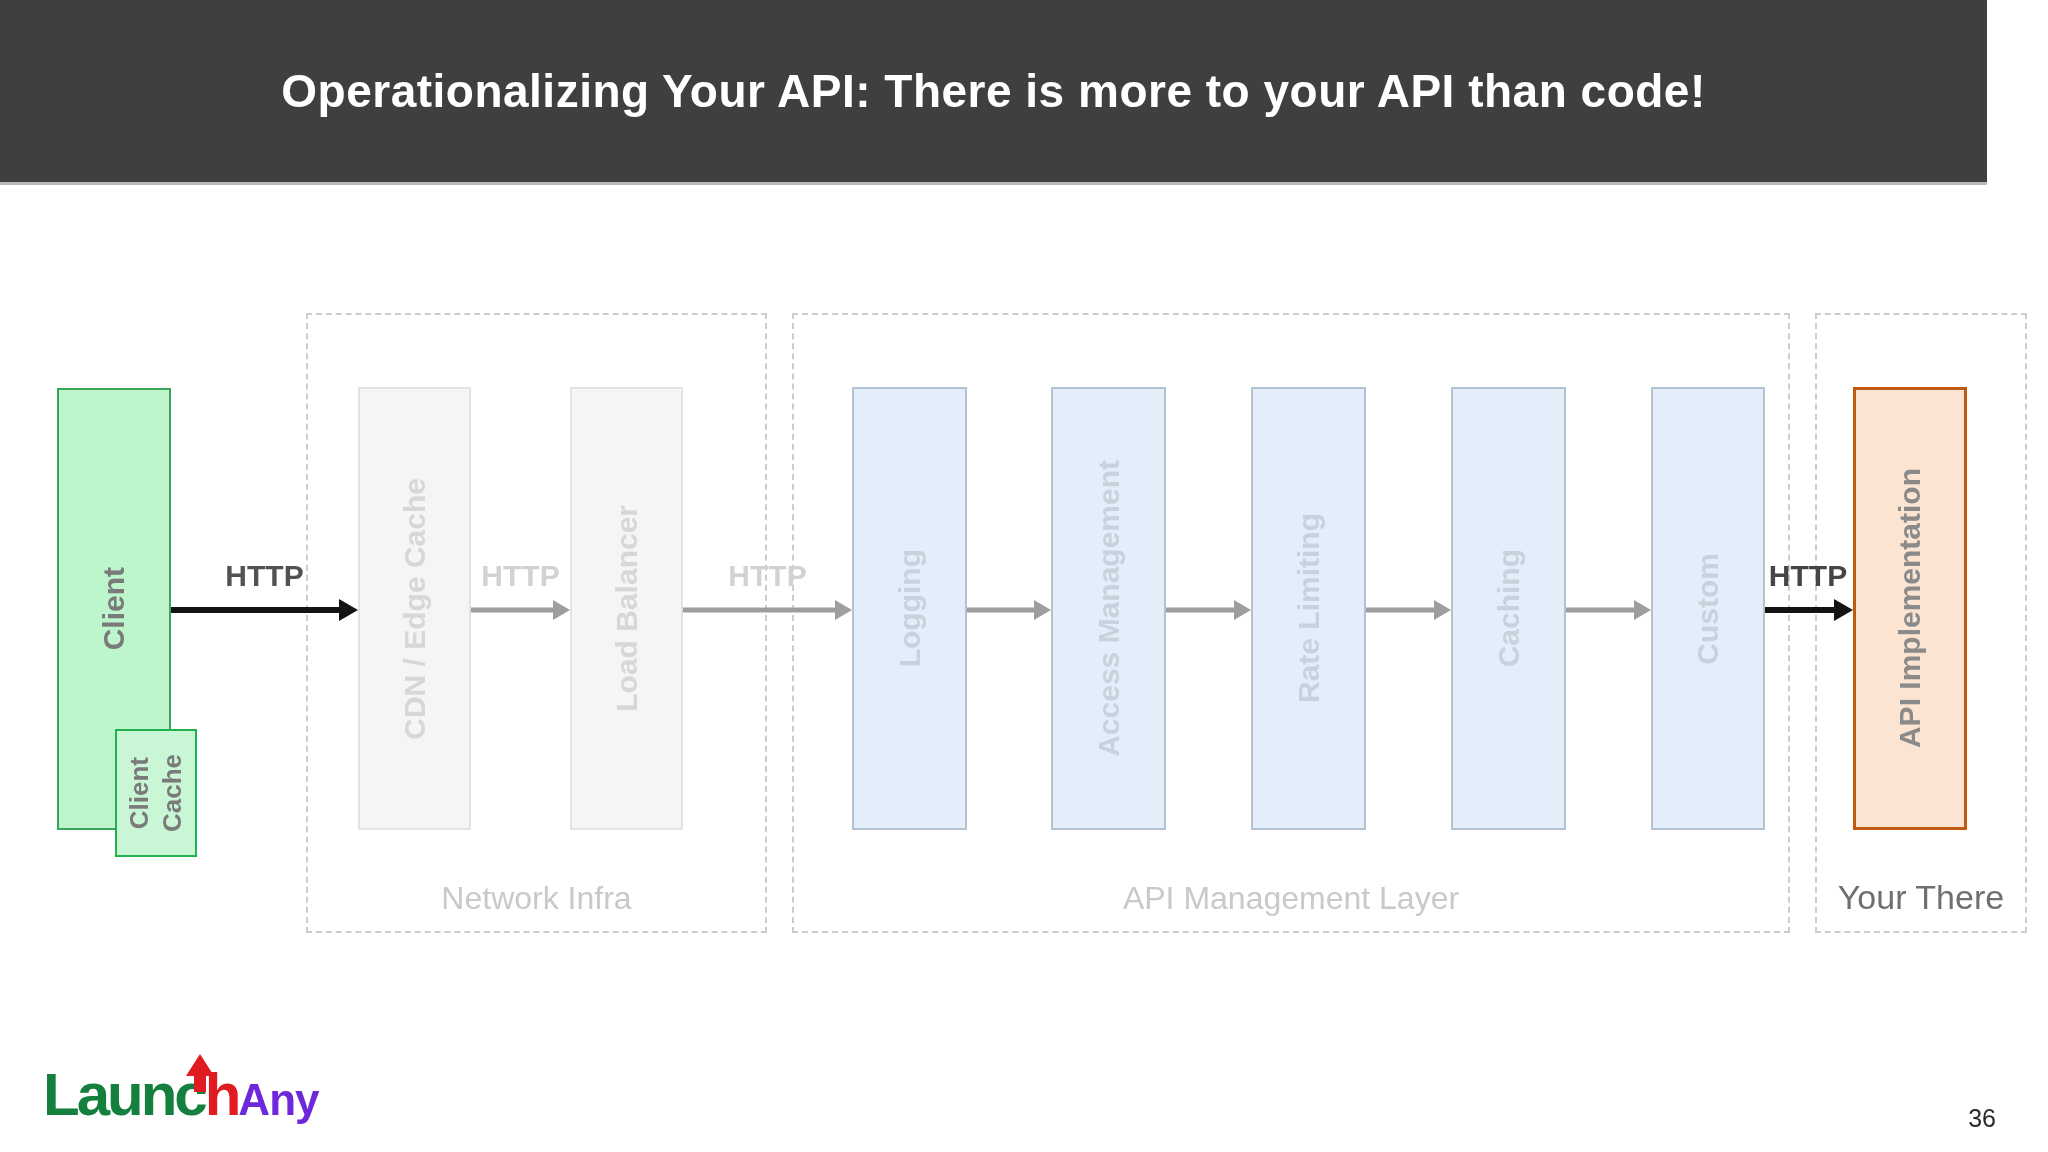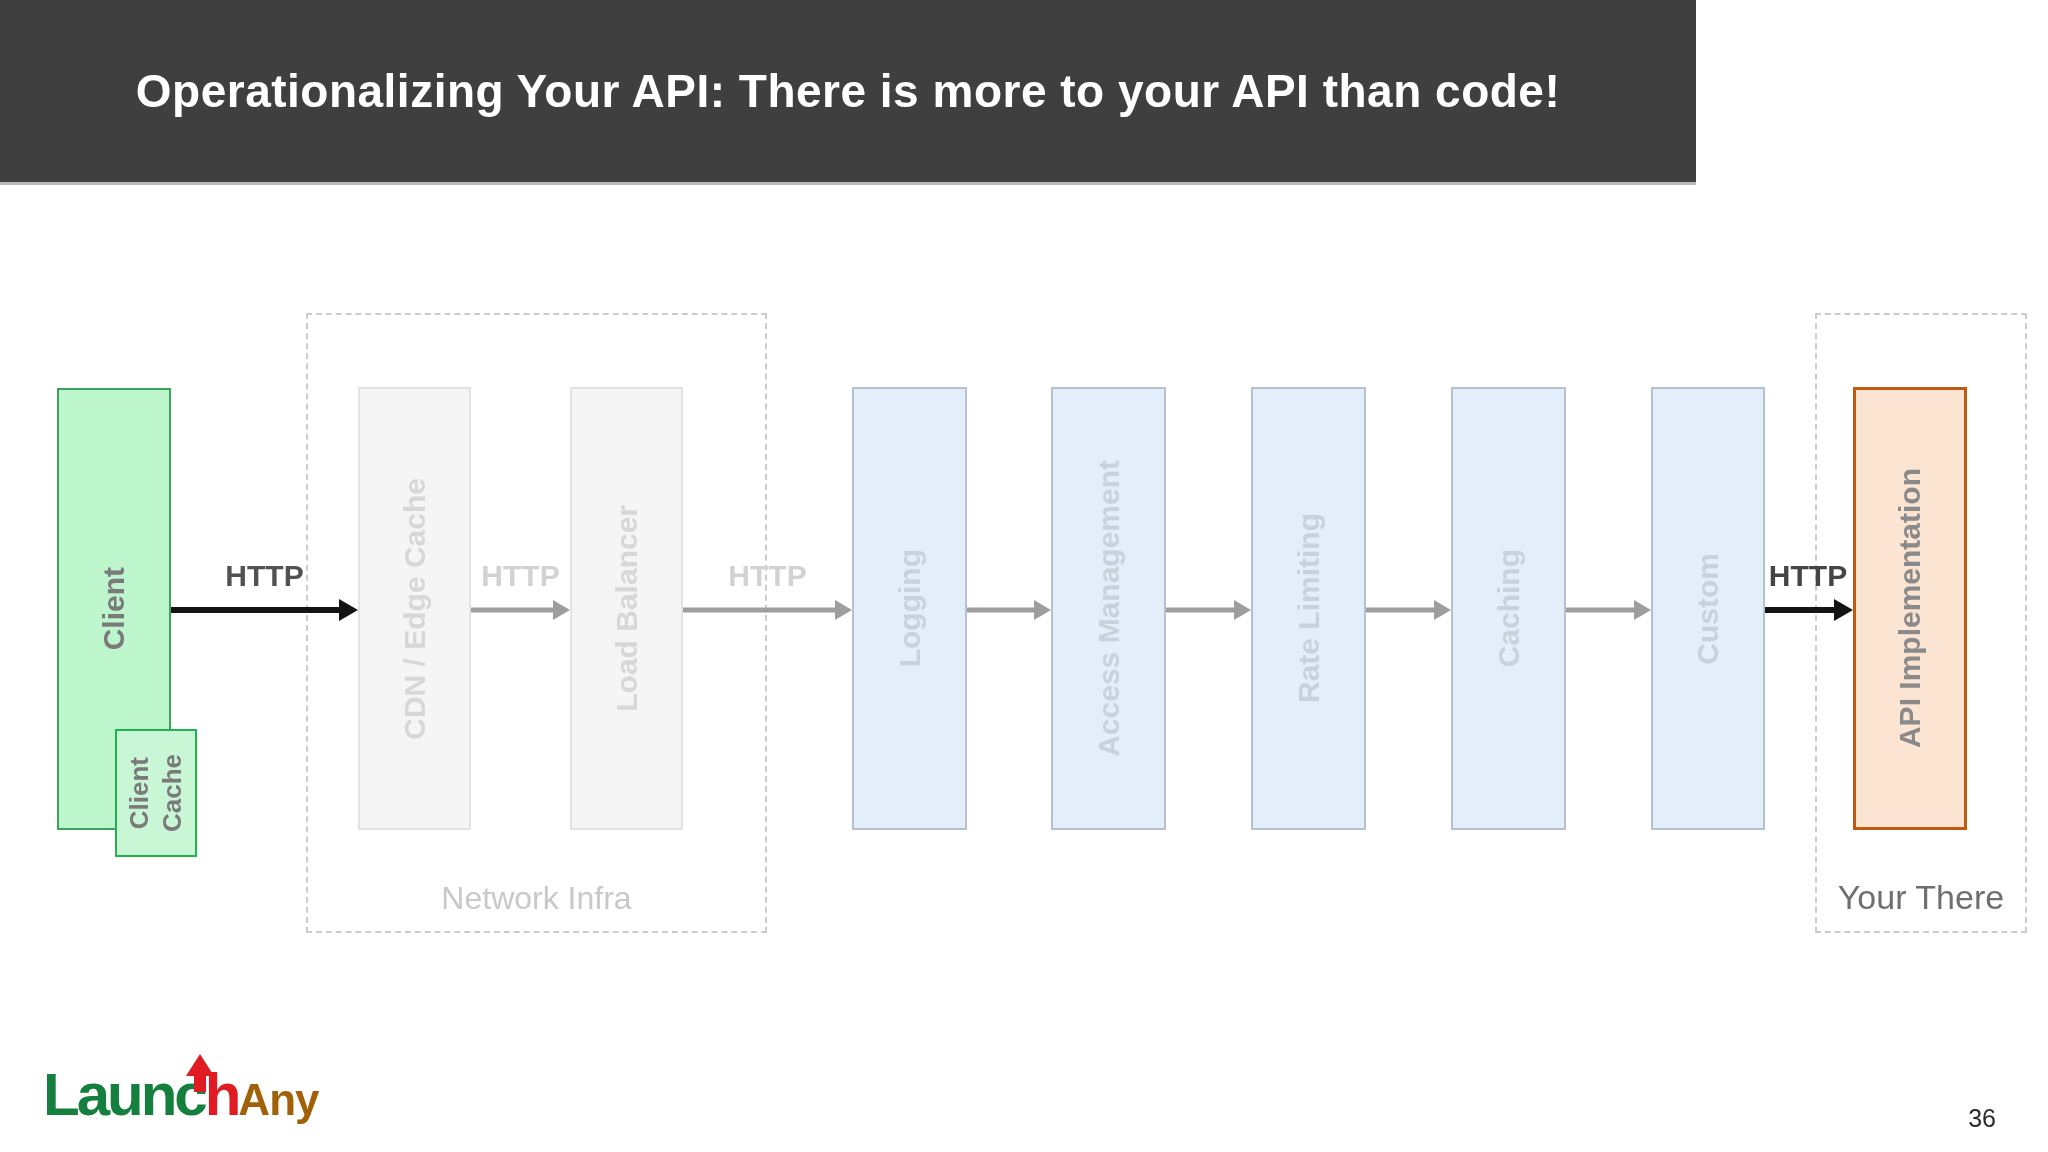--- a/index.html
+++ b/index.html
@@ -1,20 +1,20 @@
 <!DOCTYPE html>
 <html><head>
 <meta charset="utf-8">
 <style>
   html,body{margin:0;padding:0;background:#ffffff;}
   .slide{position:relative;width:2048px;height:1152px;background:#ffffff;overflow:hidden;
          font-family:"Liberation Sans","DejaVu Sans",sans-serif;}
 
   
-  .header{position:absolute;left:0;top:0;width:1696px;height:182px;background:#3f3f3f;
+  .header{position:absolute;left:0;top:0;width:1987px;height:182px;background:#3f3f3f;
           border-bottom:3px solid #b9b9b9;display:flex;align-items:center;justify-content:center;}
   .header .title{color:#ffffff;font-size:46px;font-weight:bold;letter-spacing:0.5px;}
 
   
   .group{position:absolute;top:313px;height:620px;border:2px dashed #cccccc;box-sizing:border-box;}
   .group-label{position:absolute;left:0;bottom:14px;width:100%;text-align:center;
                font-weight:normal;font-size:32px;color:#c9c9c9;}
   .group-label.dark{color:#6f6f6f;font-size:34px;}
 
   
@@ -53,21 +53,21 @@
         font-weight:bold;font-size:30px;line-height:40px;}
   .http.dark{color:#525252;}
   .http.faded{color:#d2d2d2;}
   .http.darkest{color:#454545;}
 
   
   .logo{position:absolute;left:43px;top:1058px;height:74px;white-space:nowrap;}
   .logo-text{font-weight:bold;font-size:60px;line-height:74px;letter-spacing:-3px;}
   .logo-black{color:#15803d;}
   .logo-red{color:#e11b22;}
-  .logo-gray{color:#a16207;font-size:44px;letter-spacing:-1px;}
+  .logo-gray{color:#6d28d9;font-size:44px;letter-spacing:-1px;}
   .logo-arrow-tri{position:absolute;left:143px;top:-4px;width:0;height:0;
                   border-left:14px solid transparent;border-right:14px solid transparent;
                   border-bottom:22px solid #e11b22;}
   .logo-arrow-stem{position:absolute;left:151px;top:16px;width:12px;height:18px;background:#e11b22;}
   .page-number{position:absolute;right:52px;top:1104px;font-size:25px;color:#2b2b2b;}
 </style>
 </head>
 <body>
 
 <div class="slide">
@@ -87,20 +87,23 @@
   <div class="group" style="left:306px;width:461px;">
     <div class="group-label">Network Infra</div>
   </div>
   <div class="node node-infra" style="left:358px;width:113px;">
     <span class="vlabel">CDN / Edge Cache</span>
   </div>
   <div class="node node-infra" style="left:570px;width:113px;">
     <span class="vlabel">Load Balancer</span>
   </div>
 
+  <div class="group" style="left:792px;width:998px;">
+    <div class="group-label">API Management Layer</div>
+  </div>
   <div class="node node-mgmt" style="left:852px;width:115px;">
     <span class="vlabel">Logging</span>
   </div>
   <div class="node node-mgmt" style="left:1051px;width:115px;">
     <span class="vlabel">Access Management</span>
   </div>
   <div class="node node-mgmt" style="left:1251px;width:115px;">
     <span class="vlabel">Rate Limiting</span>
   </div>
   <div class="node node-mgmt" style="left:1451px;width:115px;">

